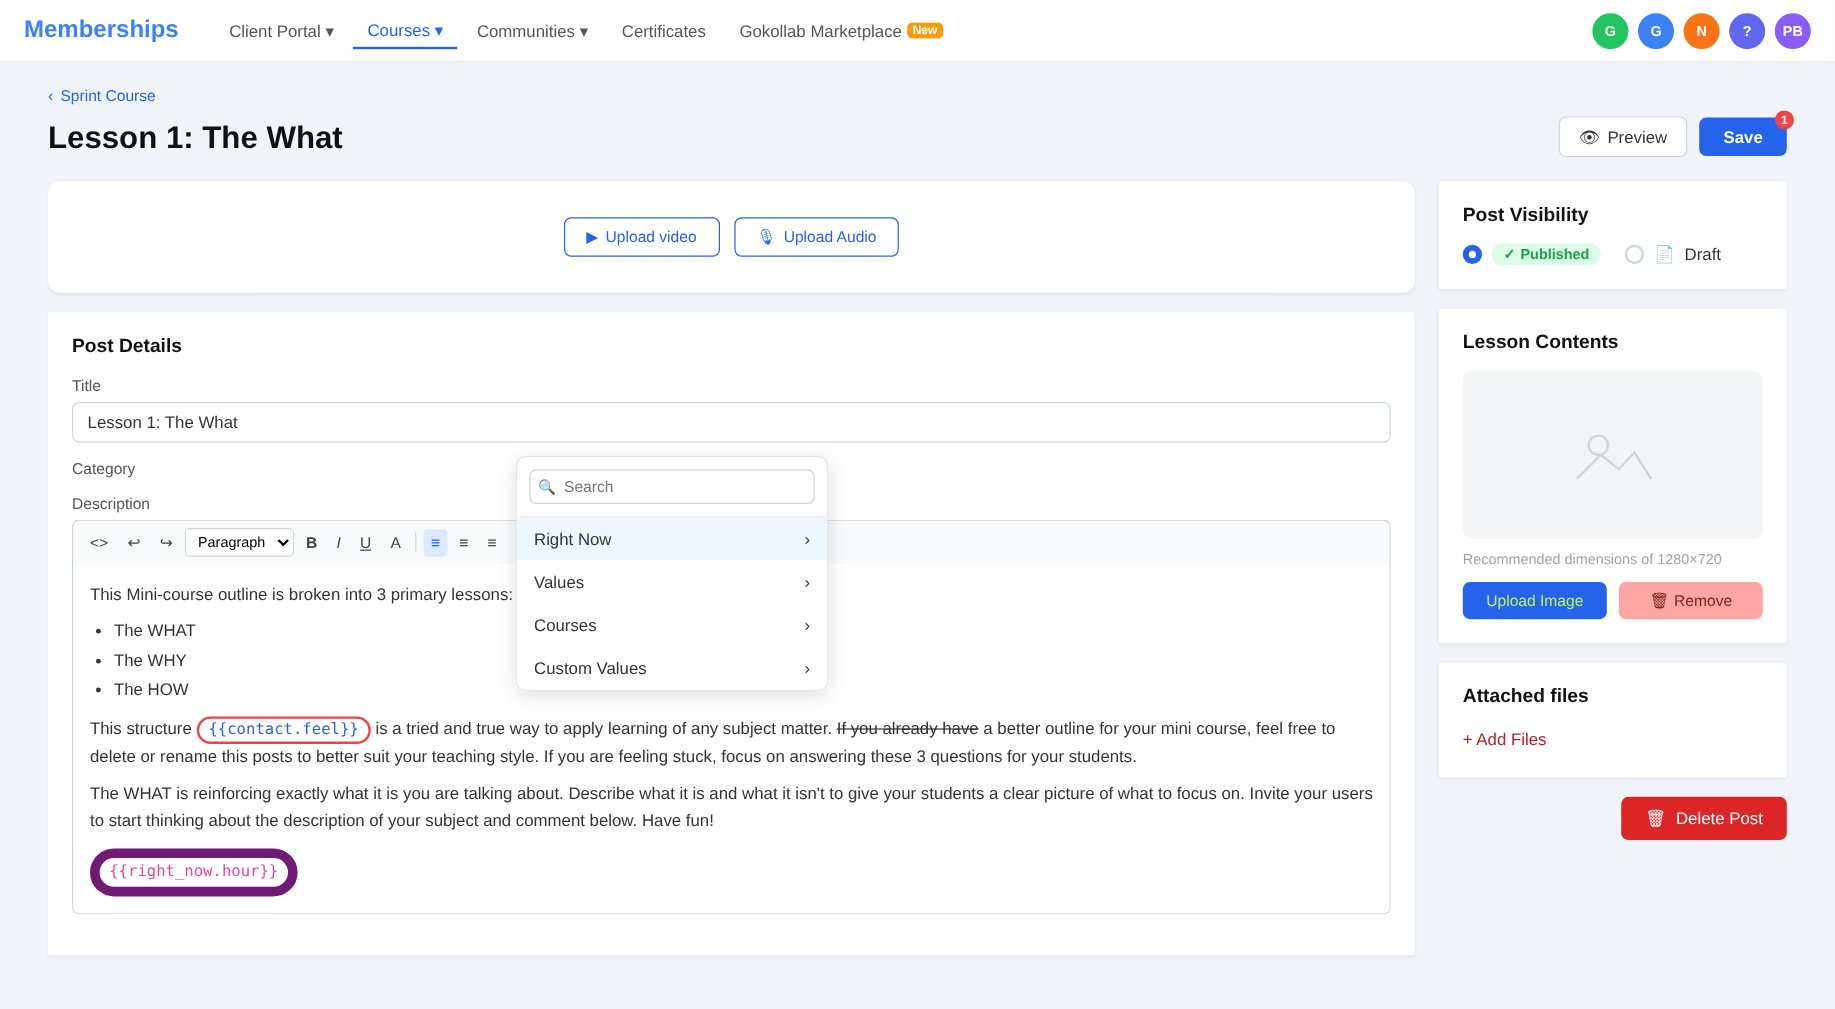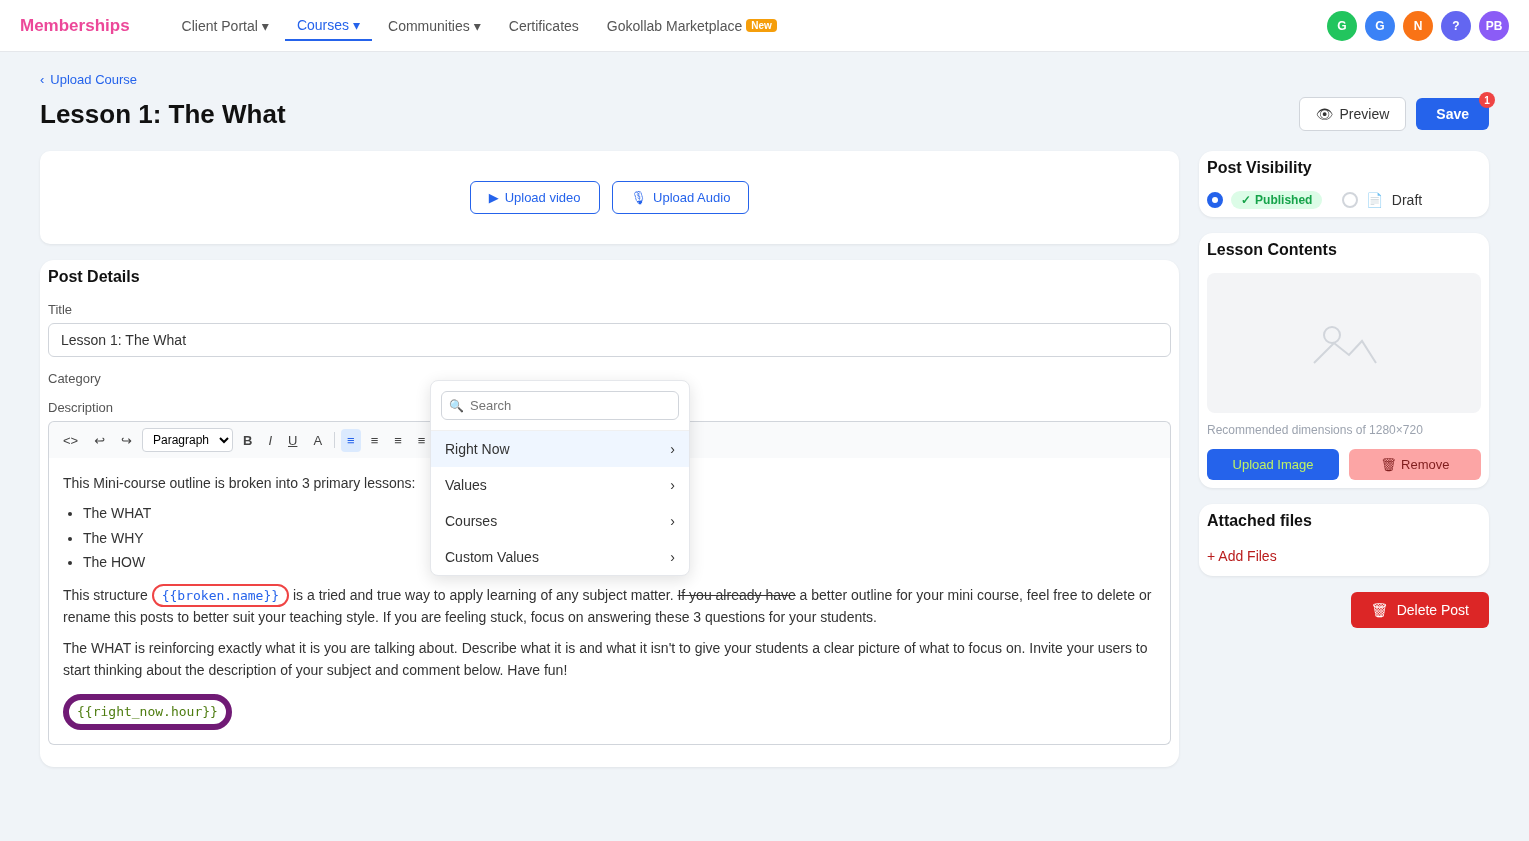--- a/index.html
+++ b/index.html
@@ -10,23 +10,23 @@
       background: #fff;
       border-bottom: 1px solid #e5e7eb;
       display: flex;
       align-items: center;
       padding: 0 20px;
       height: 52px;
       position: relative;
     }
     .nav-brand {
       font-weight: 700;
-      font-size: 17px;
-      color: #ec4899;
-      margin-right: 40px;
+      font-size: 20px;
+      color: #3b82f6;
+      margin-right: 30px;
     }
     .nav-items {
       display: flex;
       align-items: center;
       gap: 4px;
       flex: 1;
     }
     .nav-item {
       padding: 6px 12px;
       border-radius: 6px;
@@ -151,22 +151,22 @@
     .right-col {
       width: 290px;
       display: flex;
       flex-direction: column;
       gap: 16px;
     }
 
     
     .card {
       background: #fff;
-      border-radius: 14px;
-      padding: 8px;
+      border-radius: 2px;
+      padding: 20px;
       box-shadow: 0 1px 3px rgba(0,0,0,0.07);
     }
 
     
     .media-card {
       background: #fff;
       border-radius: 10px;
       padding: 30px 20px;
       text-align: center;
       box-shadow: 0 1px 3px rgba(0,0,0,0.07);
@@ -269,24 +269,24 @@
     .editor-content p { margin-bottom: 8px; }
     .highlight-tag {
       border: 2px solid #ef4444;
       border-radius: 20px;
       padding: 2px 8px;
       color: #2563eb;
       font-family: monospace;
       font-size: 13px;
     }
     .highlight-variable {
-      border: 6px solid #701a75;
+      border: 8px solid #701a75;
       border-radius: 20px;
       padding: 2px 8px;
-      color: #4d7c0f;
+      color: #ec4899;
       font-family: monospace;
       font-size: 13px;
       display: inline-block;
       margin-top: 4px;
     }
     .strikethrough { text-decoration: line-through; }
 
     
     .dropdown-overlay {
       position: absolute;
@@ -506,21 +506,21 @@
     <div class="avatar-circle" style="background:#f97316;">N</div>
     <div class="avatar-circle" style="background:#6366f1;">?</div>
     <div class="avatar-circle" style="background:#8b5cf6;">PB</div>
   </div>
 </nav>
 
 <div class="page-content">
 
   <div class="breadcrumb">
     <span>‹</span>
-    <span>Upload Course</span>
+    <span>Sprint Course</span>
   </div>
 
   <div class="page-header">
     <h1 class="page-title">Lesson 1: The What</h1>
     <div class="header-actions">
       <button class="btn-preview">
         <span>👁</span>
         <span>Preview</span>
       </button>
       <button class="btn-save">
@@ -586,21 +586,21 @@
           </div>
 
           <div class="editor-content">
             <p>This Mini-course outline is broken into 3 primary lessons:</p>
             <ul>
               <li>The WHAT</li>
               <li>The WHY</li>
               <li>The HOW</li>
             </ul>
             <p>
-              This structure <span class="highlight-tag">{{broken.name}}</span> is a tried and true way to apply learning of any subject matter. <span class="strikethrough">If you already have</span> a better outline for your mini course, feel free to delete or rename this posts to better suit your teaching style. If you are feeling stuck, focus on answering these 3 questions for your students.
+              This structure <span class="highlight-tag">{{contact.feel}}</span> is a tried and true way to apply learning of any subject matter. <span class="strikethrough">If you already have</span> a better outline for your mini course, feel free to delete or rename this posts to better suit your teaching style. If you are feeling stuck, focus on answering these 3 questions for your students.
             </p>
             <p>The WHAT is reinforcing exactly what it is you are talking about. Describe what it is and what it isn't to give your students a clear picture of what to focus on. Invite your users to start thinking about the description of your subject and comment below. Have fun!</p>
             <div>
               <span class="highlight-variable">{{right_now.hour}}</span>
             </div>
           </div>
         </div>
       </div>
 
     </div>

